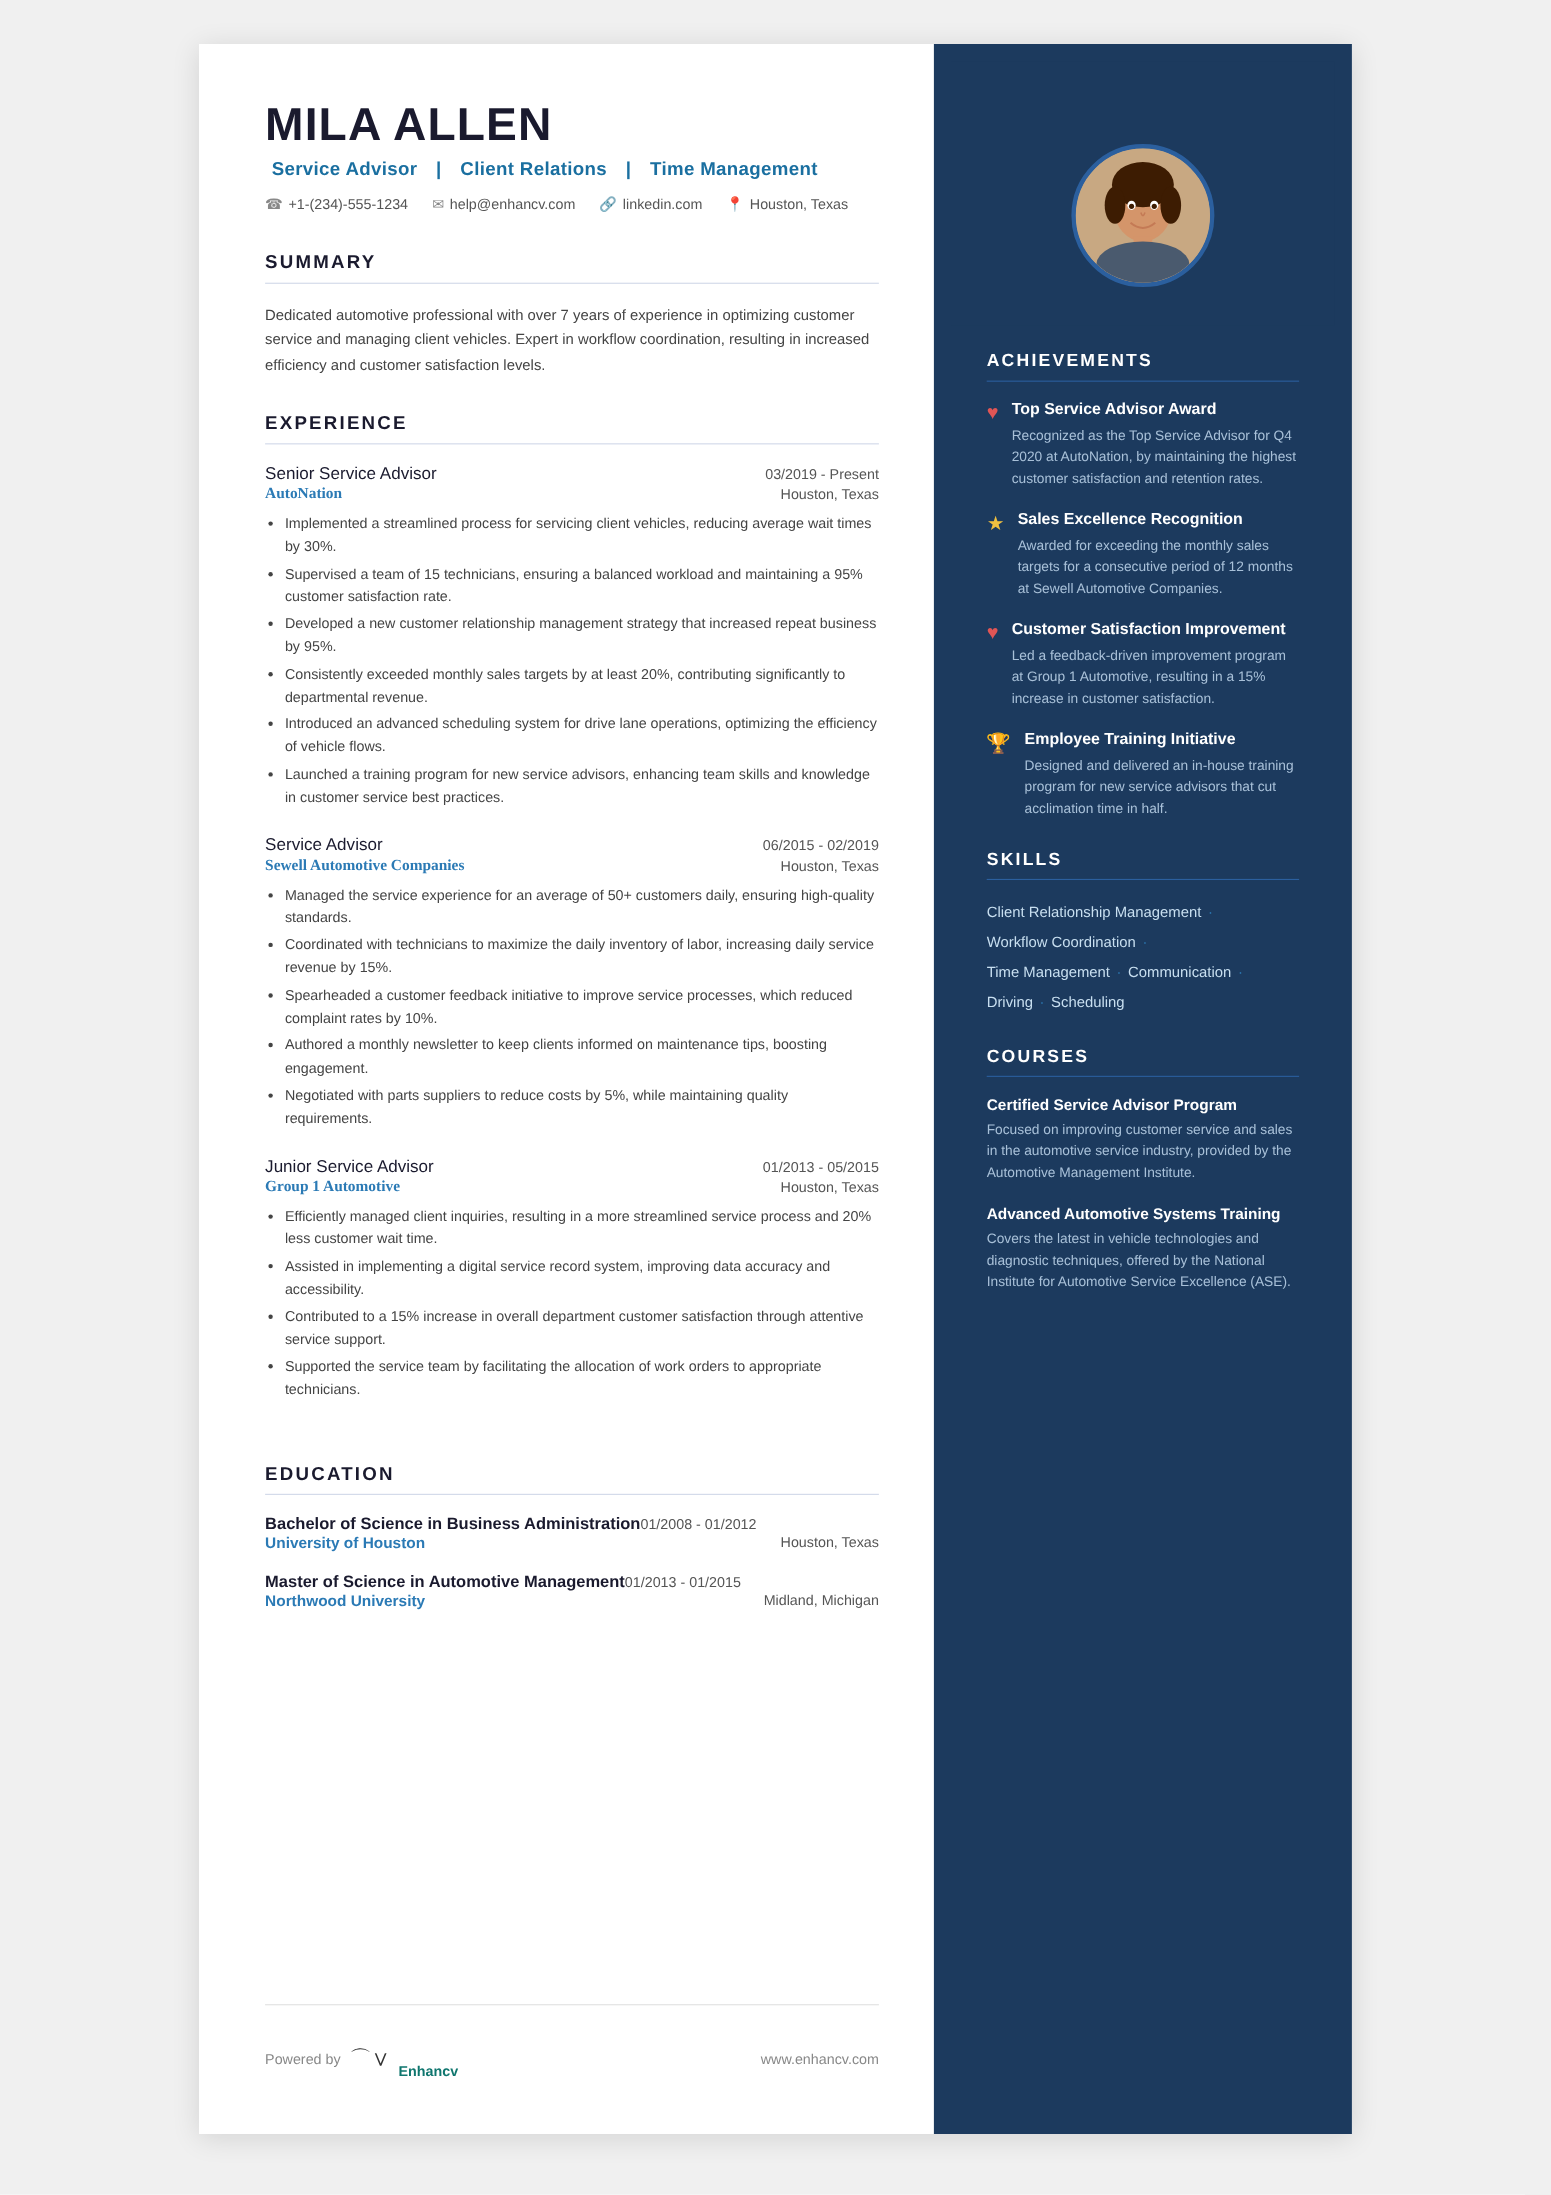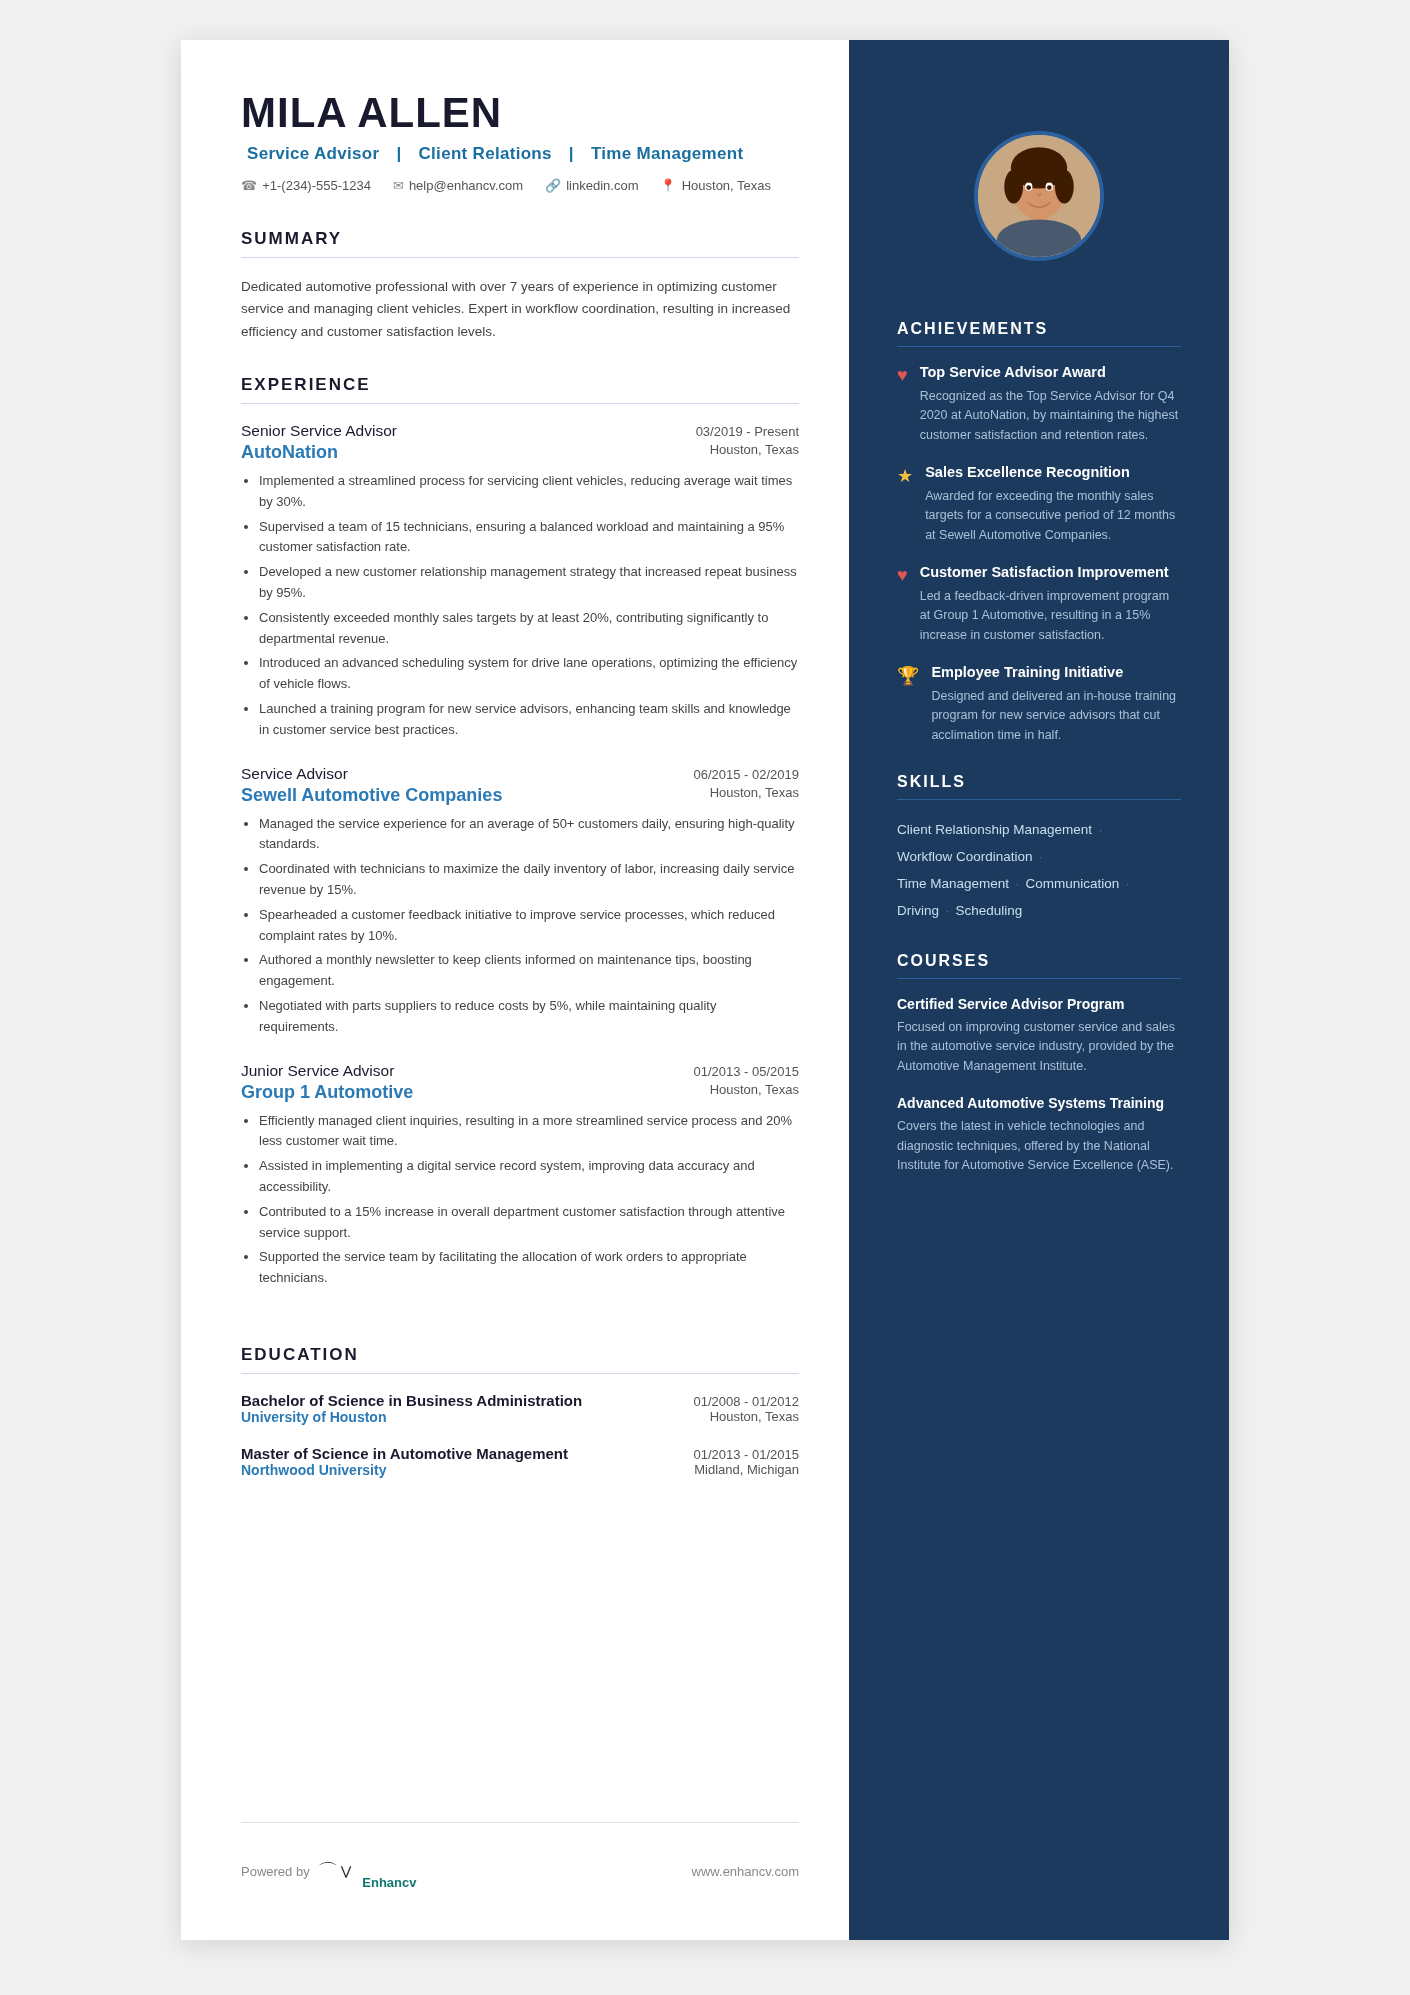--- a/index.html
+++ b/index.html
@@ -24,29 +24,29 @@
     .section-title { font-size: 17px; font-weight: 800; color: #1a1a2e; letter-spacing: 2px; text-transform: uppercase; padding-bottom: 8px; border-bottom: 1.5px solid #d0d8e8; margin-bottom: 18px; }
 
     
     .summary-text { font-size: 13.5px; color: #444; line-height: 1.65; }
 
     
     .exp-entry { margin-bottom: 24px; }
     .exp-header { display: flex; justify-content: space-between; align-items: baseline; margin-bottom: 2px; }
     .exp-role { font-size: 15.5px; font-weight: 400; color: #1a1a2e; }
     .exp-date { font-size: 13px; color: #555; }
-    .exp-company { font-size: 18px; color: #2b7ab5; font-weight: 600; }
+    .exp-company { font-size: 14px; color: #2b7ab5; font-weight: 600; font-family: Liberation Serif, serif; }
     .exp-location { font-size: 13px; color: #555; }
     .exp-subheader { display: flex; justify-content: space-between; margin-bottom: 8px; }
     .exp-bullets { padding-left: 18px; }
     .exp-bullets li { font-size: 13px; color: #444; line-height: 1.6; margin-bottom: 4px; }
 
     
     .edu-entry { margin-bottom: 20px; }
-    .edu-header { display: flex; justify-content: space-between; align-items: baseline; }
+    .edu-header { display: flex; align-items: baseline; }
     .edu-degree { font-size: 15px; font-weight: 700; color: #1a1a2e; }
     .edu-date { font-size: 13px; color: #555; }
     .edu-school { font-size: 14px; color: #2b7ab5; font-weight: 600; }
     .edu-location { font-size: 13px; color: #555; }
     .edu-subheader { display: flex; justify-content: space-between; }
 
     
     .right-panel { width: 380px; background: #1c3a5e; padding: 16px; display: flex; flex-direction: column; }
     .right-photo { width: 100%; height: 240px; display: flex; align-items: center; justify-content: center; background: #1c3a5e; padding-top: 40px; }
     .photo-circle { width: 130px; height: 130px; border-radius: 50%; background: #c8a882; overflow: hidden; border: 4px solid #2b5f9e; display: flex; align-items: center; justify-content: center; }

